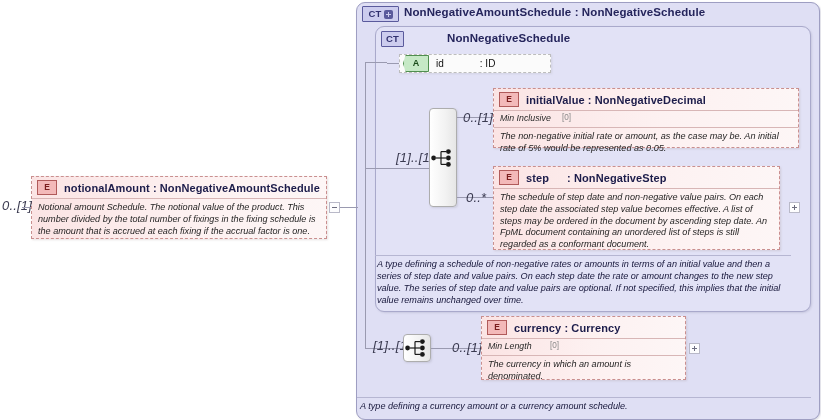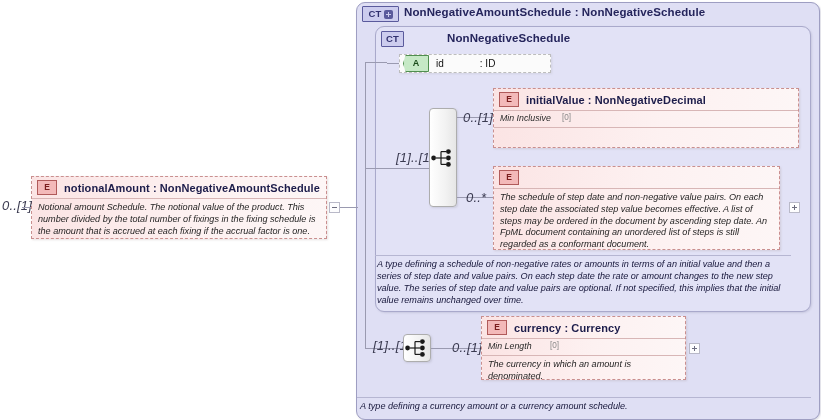--- a/index.html
+++ b/index.html
@@ -224,26 +224,31 @@
         <span>:</span>
         <span class="ty">NonNegativeDecimal</span>
       </span>
     </div>
     <div class="facets">
       <div class="frow">
         <span class="fname">Min Inclusive</span>
         <span class="fval">[0]</span>
       </div>
     </div>
+    <div class="doc">The non-negative initial rate or amount, as the case may be. An initial rate of 5% would be represented as 0.05.</div>
   </div>
 
   <div class="card" style="left:466px;top:190px;">0..*</div>
   <div class="node" style="left:493px;top:166px;width:287px;height:84px;">
     <div class="hdr">
       <span class="eicon">E</span>
+      <span class="nm">
+        <span>step</span><span style="display:inline-block;width:18px;"></span><span>:</span>
+        <span class="ty">NonNegativeStep</span>
+      </span>
     </div>
     <div class="doc">The schedule of step date and non-negative value pairs. On each step date the associated step value becomes effective. A list of steps may be ordered in the document by ascending step date. An FpML document containing an unordered list of steps is still regarded as a conformant document.</div>
   </div>
   <div class="xbox plus" style="left:789px;top:202px;"></div>
 
   <div class="annot-rule" style="left:375px;top:255px;width:416px;"></div>
   <div class="annot" style="left:377px;top:258px;width:416px;">A type defining a schedule of non-negative rates or amounts in terms of an initial value and then a series of step date and value pairs. On each step date the rate or amount changes to the new step value. The series of step date and value pairs are optional. If not specified, this implies that the initial value remains unchanged over time.</div>
 
   <div class="card" style="left:373px;top:338px;">[1]..[1]</div>
   <div class="seq" style="left:403px;top:334px;width:28px;height:28px;">

